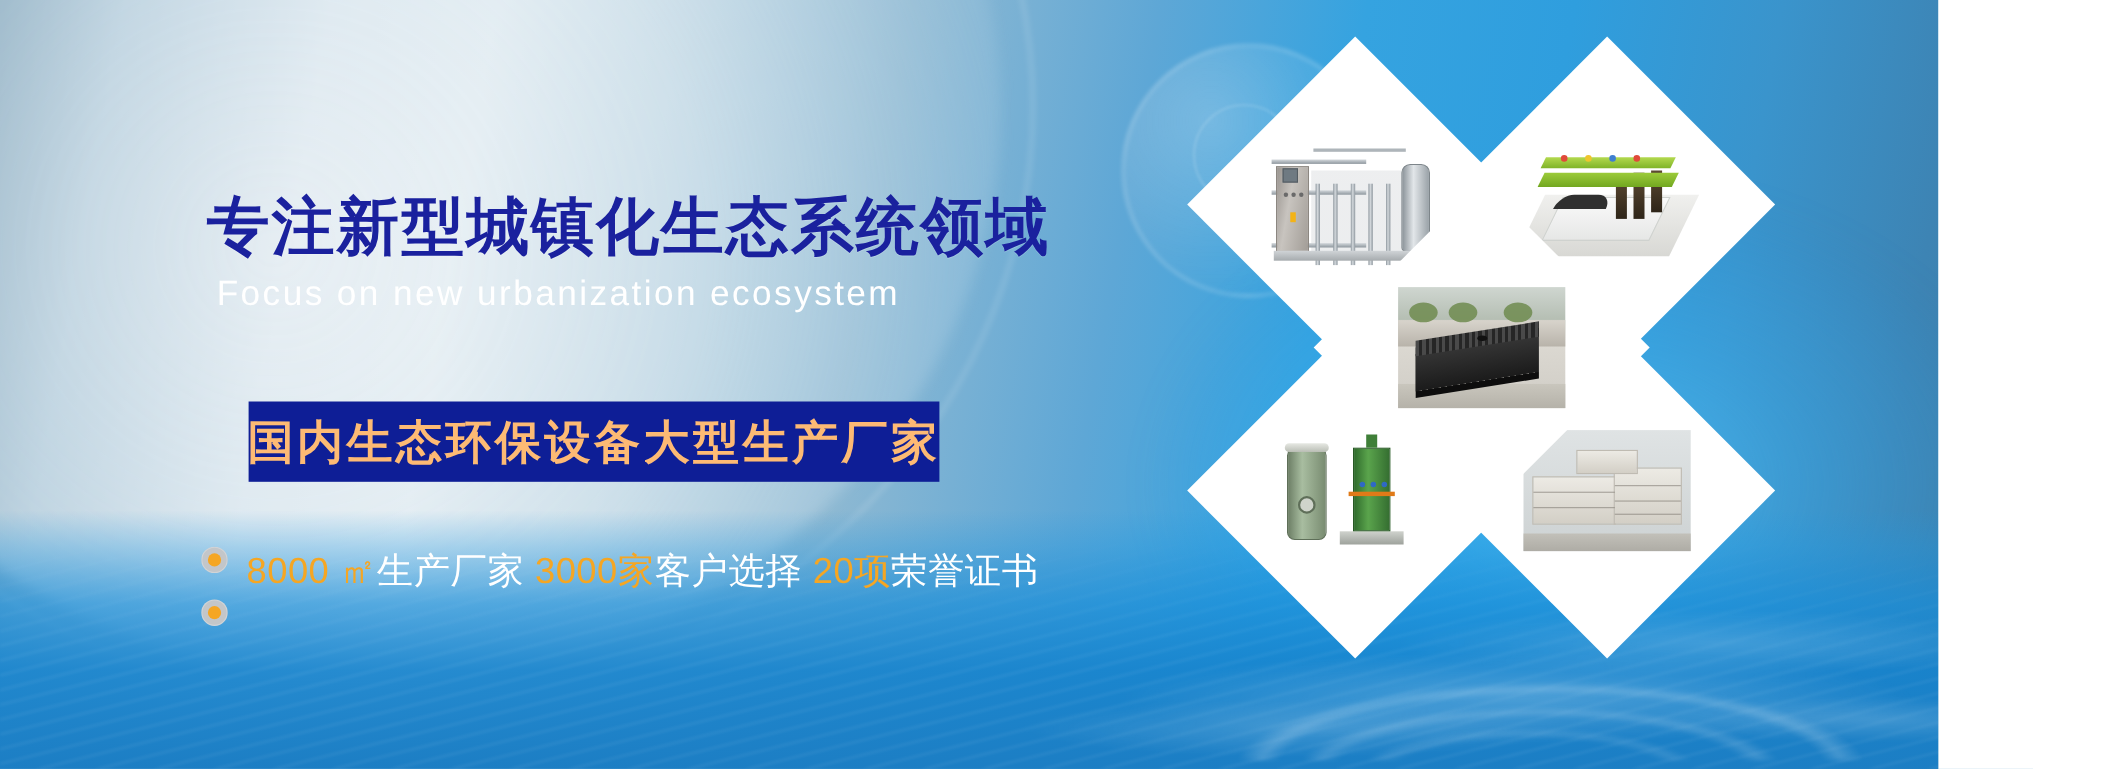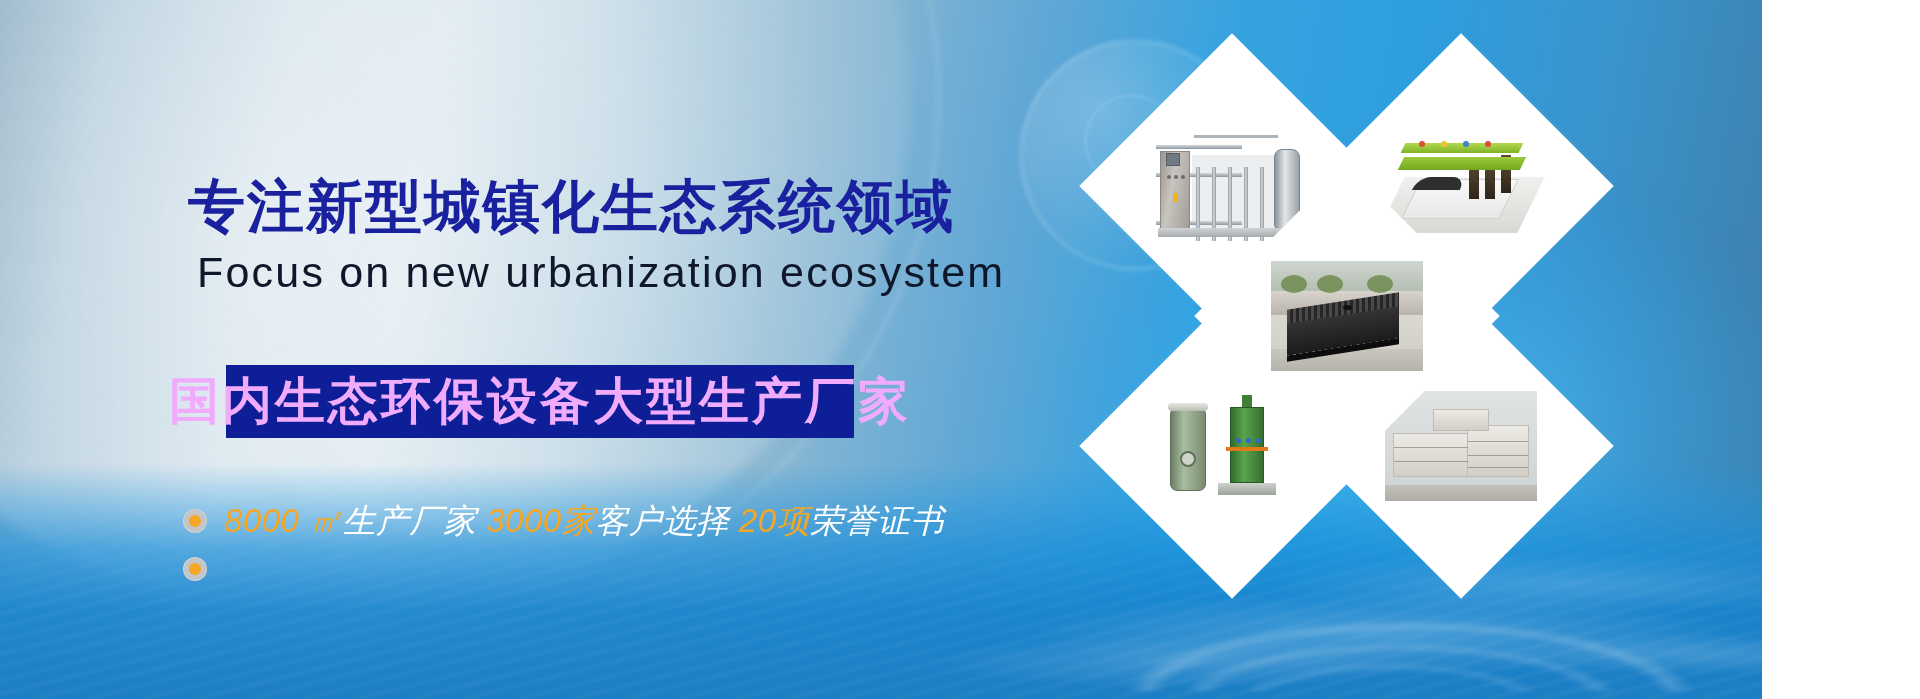--- a/index.html
+++ b/index.html
@@ -139,47 +139,46 @@
     line-height:1.06;
     font-weight:bold;
     color:#1a219e;
     letter-spacing:2px;
     white-space:nowrap;
     text-shadow:0 1px 0 rgba(255,255,255,.18);
   }
   .subhead{
     position:absolute;
     left:197px; top:248px;
-    font-size:43px;
+    font-size:32px;
     letter-spacing:2.2px;
-    color:#0f172a;
+    color:#ffffff;
     white-space:nowrap;
   }
 
   .blue-box{
     position:absolute;
     left:226px; top:365px;
     width:628px; height:73px;
     background:#0e1e96;
     display:flex; align-items:center; justify-content:center;
   }
   .blue-box-text{
-    font-size:50px;
+    font-size:42px;
     font-weight:bold;
-    color:#f0abfc;
+    color:#fdba74;
     letter-spacing:3px;
     white-space:nowrap;
   }
 
   .bullets{ position:absolute; left:183px; top:497px; }
   .bullet-row{
-    display:flex; align-items:center;
+    display:flex; 
     height:48px;
     white-space:nowrap;
-    font-style:italic;
   }
   .bullet-dot{
     width:24px; height:24px; border-radius:50%;
     background:#c3c6c9;
     display:flex; align-items:center; justify-content:center;
     flex:0 0 auto;
     margin-right:17px;
     box-shadow:0 0 0 1px rgba(255,255,255,.25) inset;
   }
   .bullet-dot::after{

